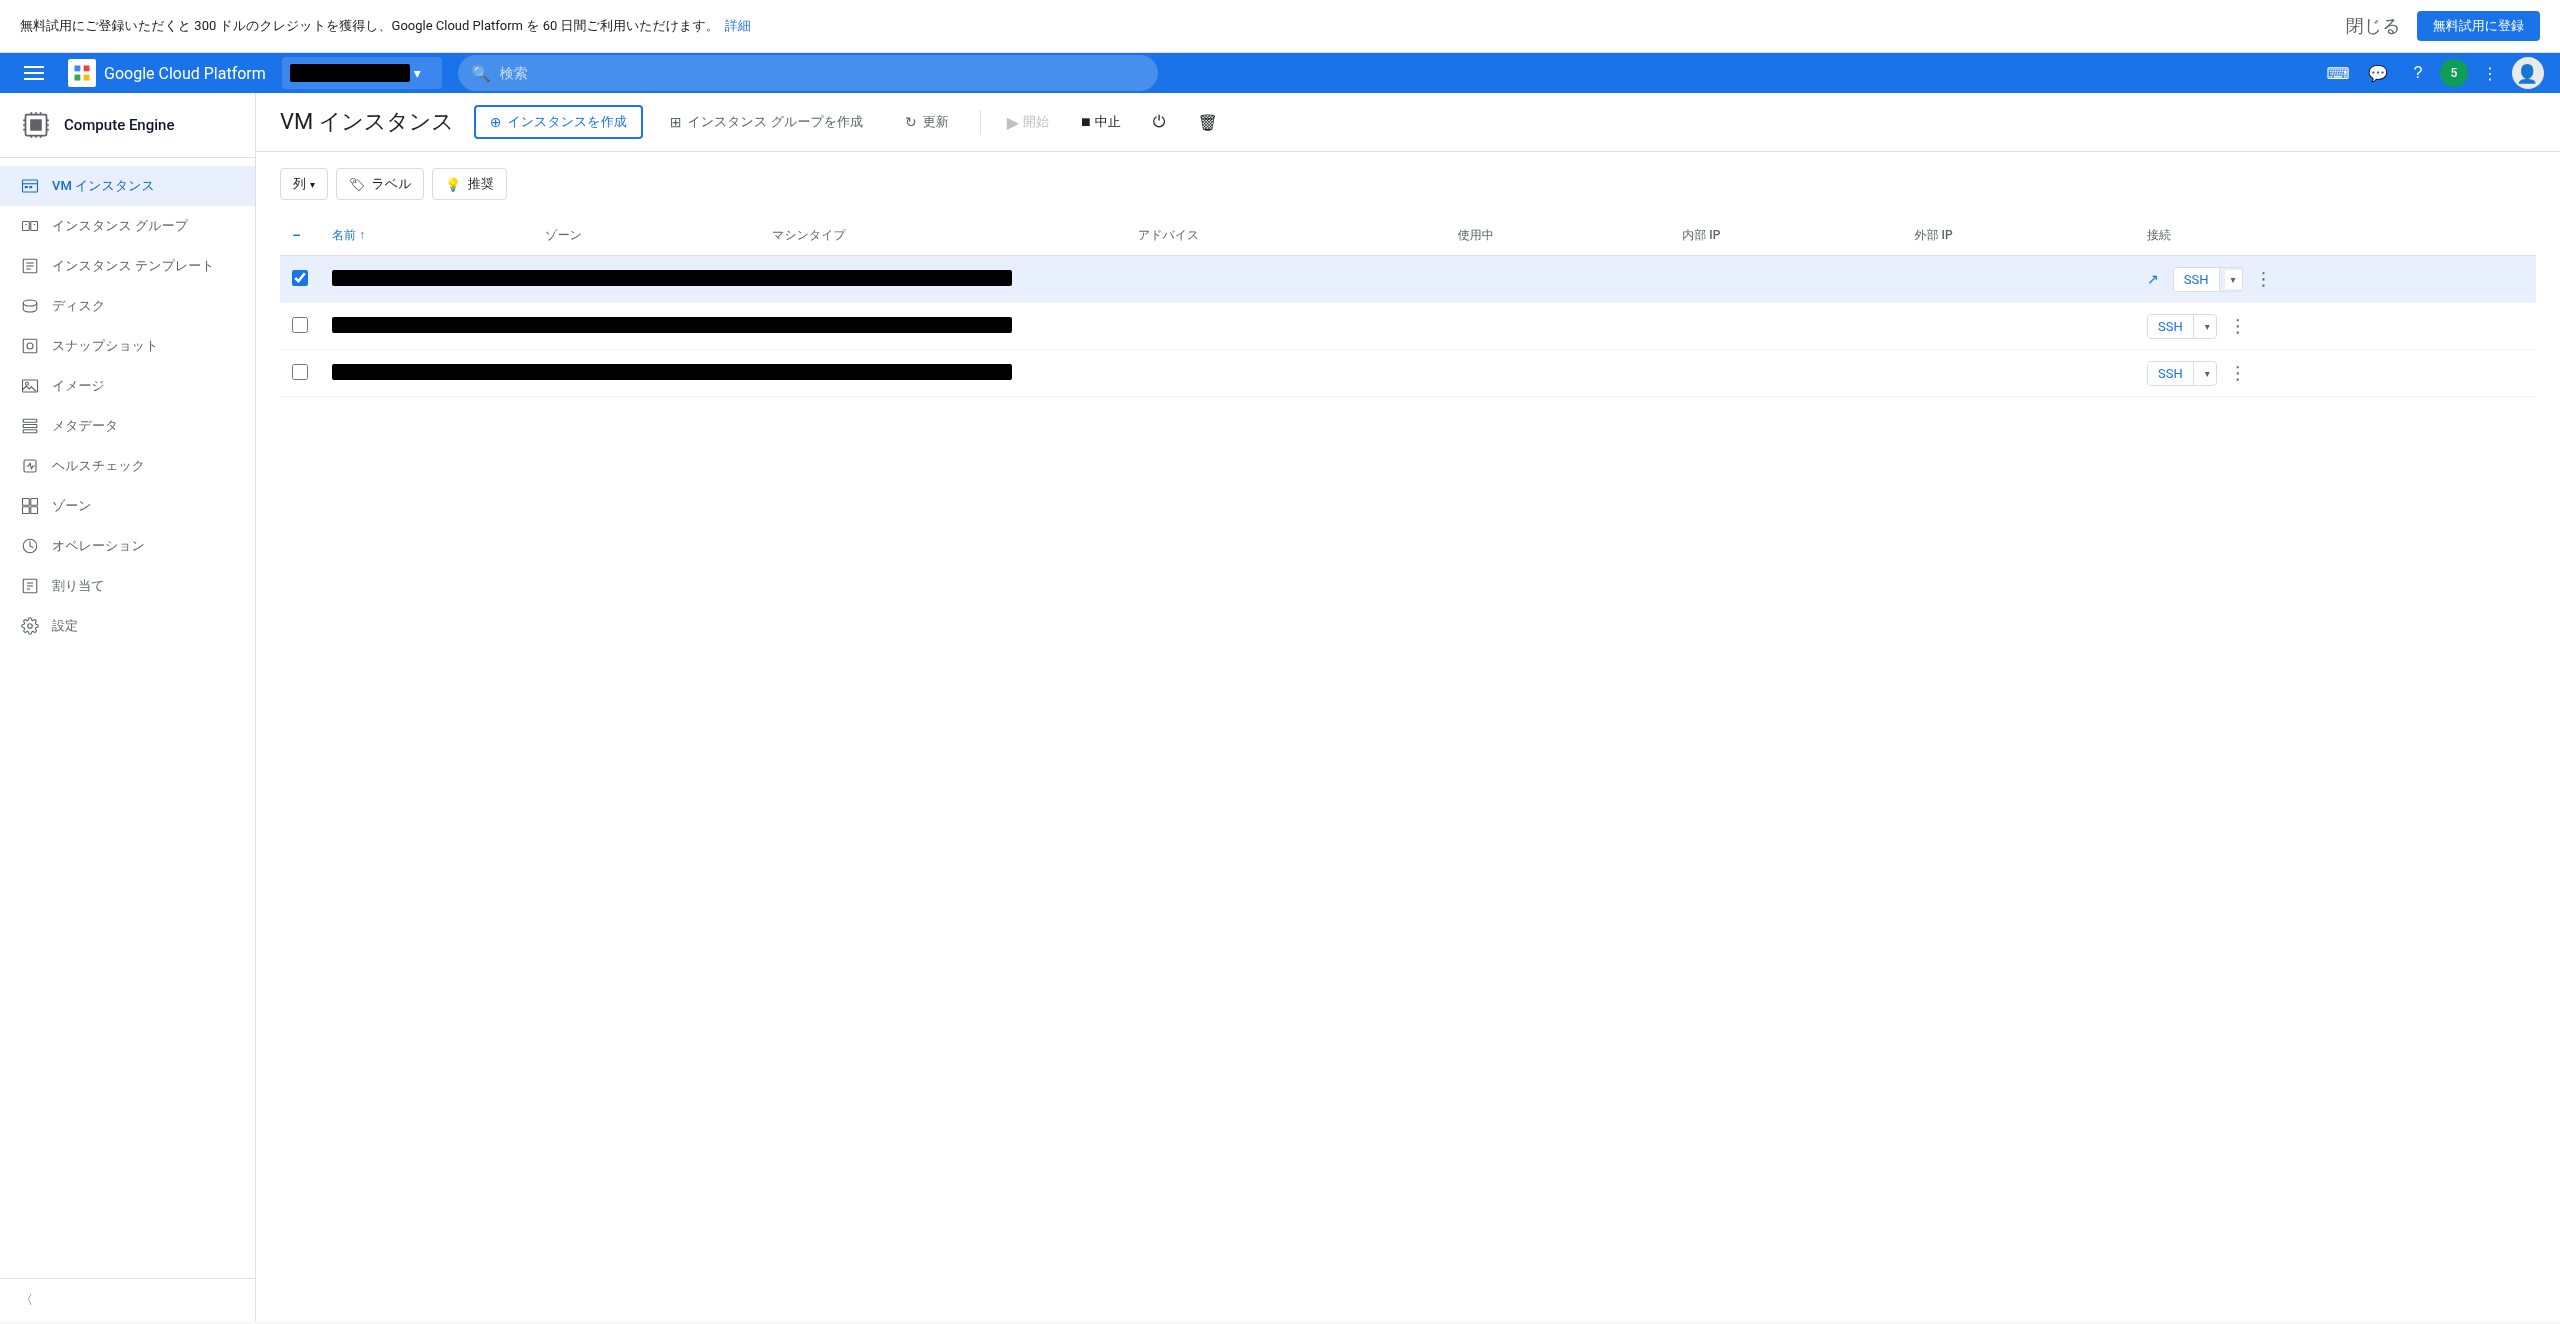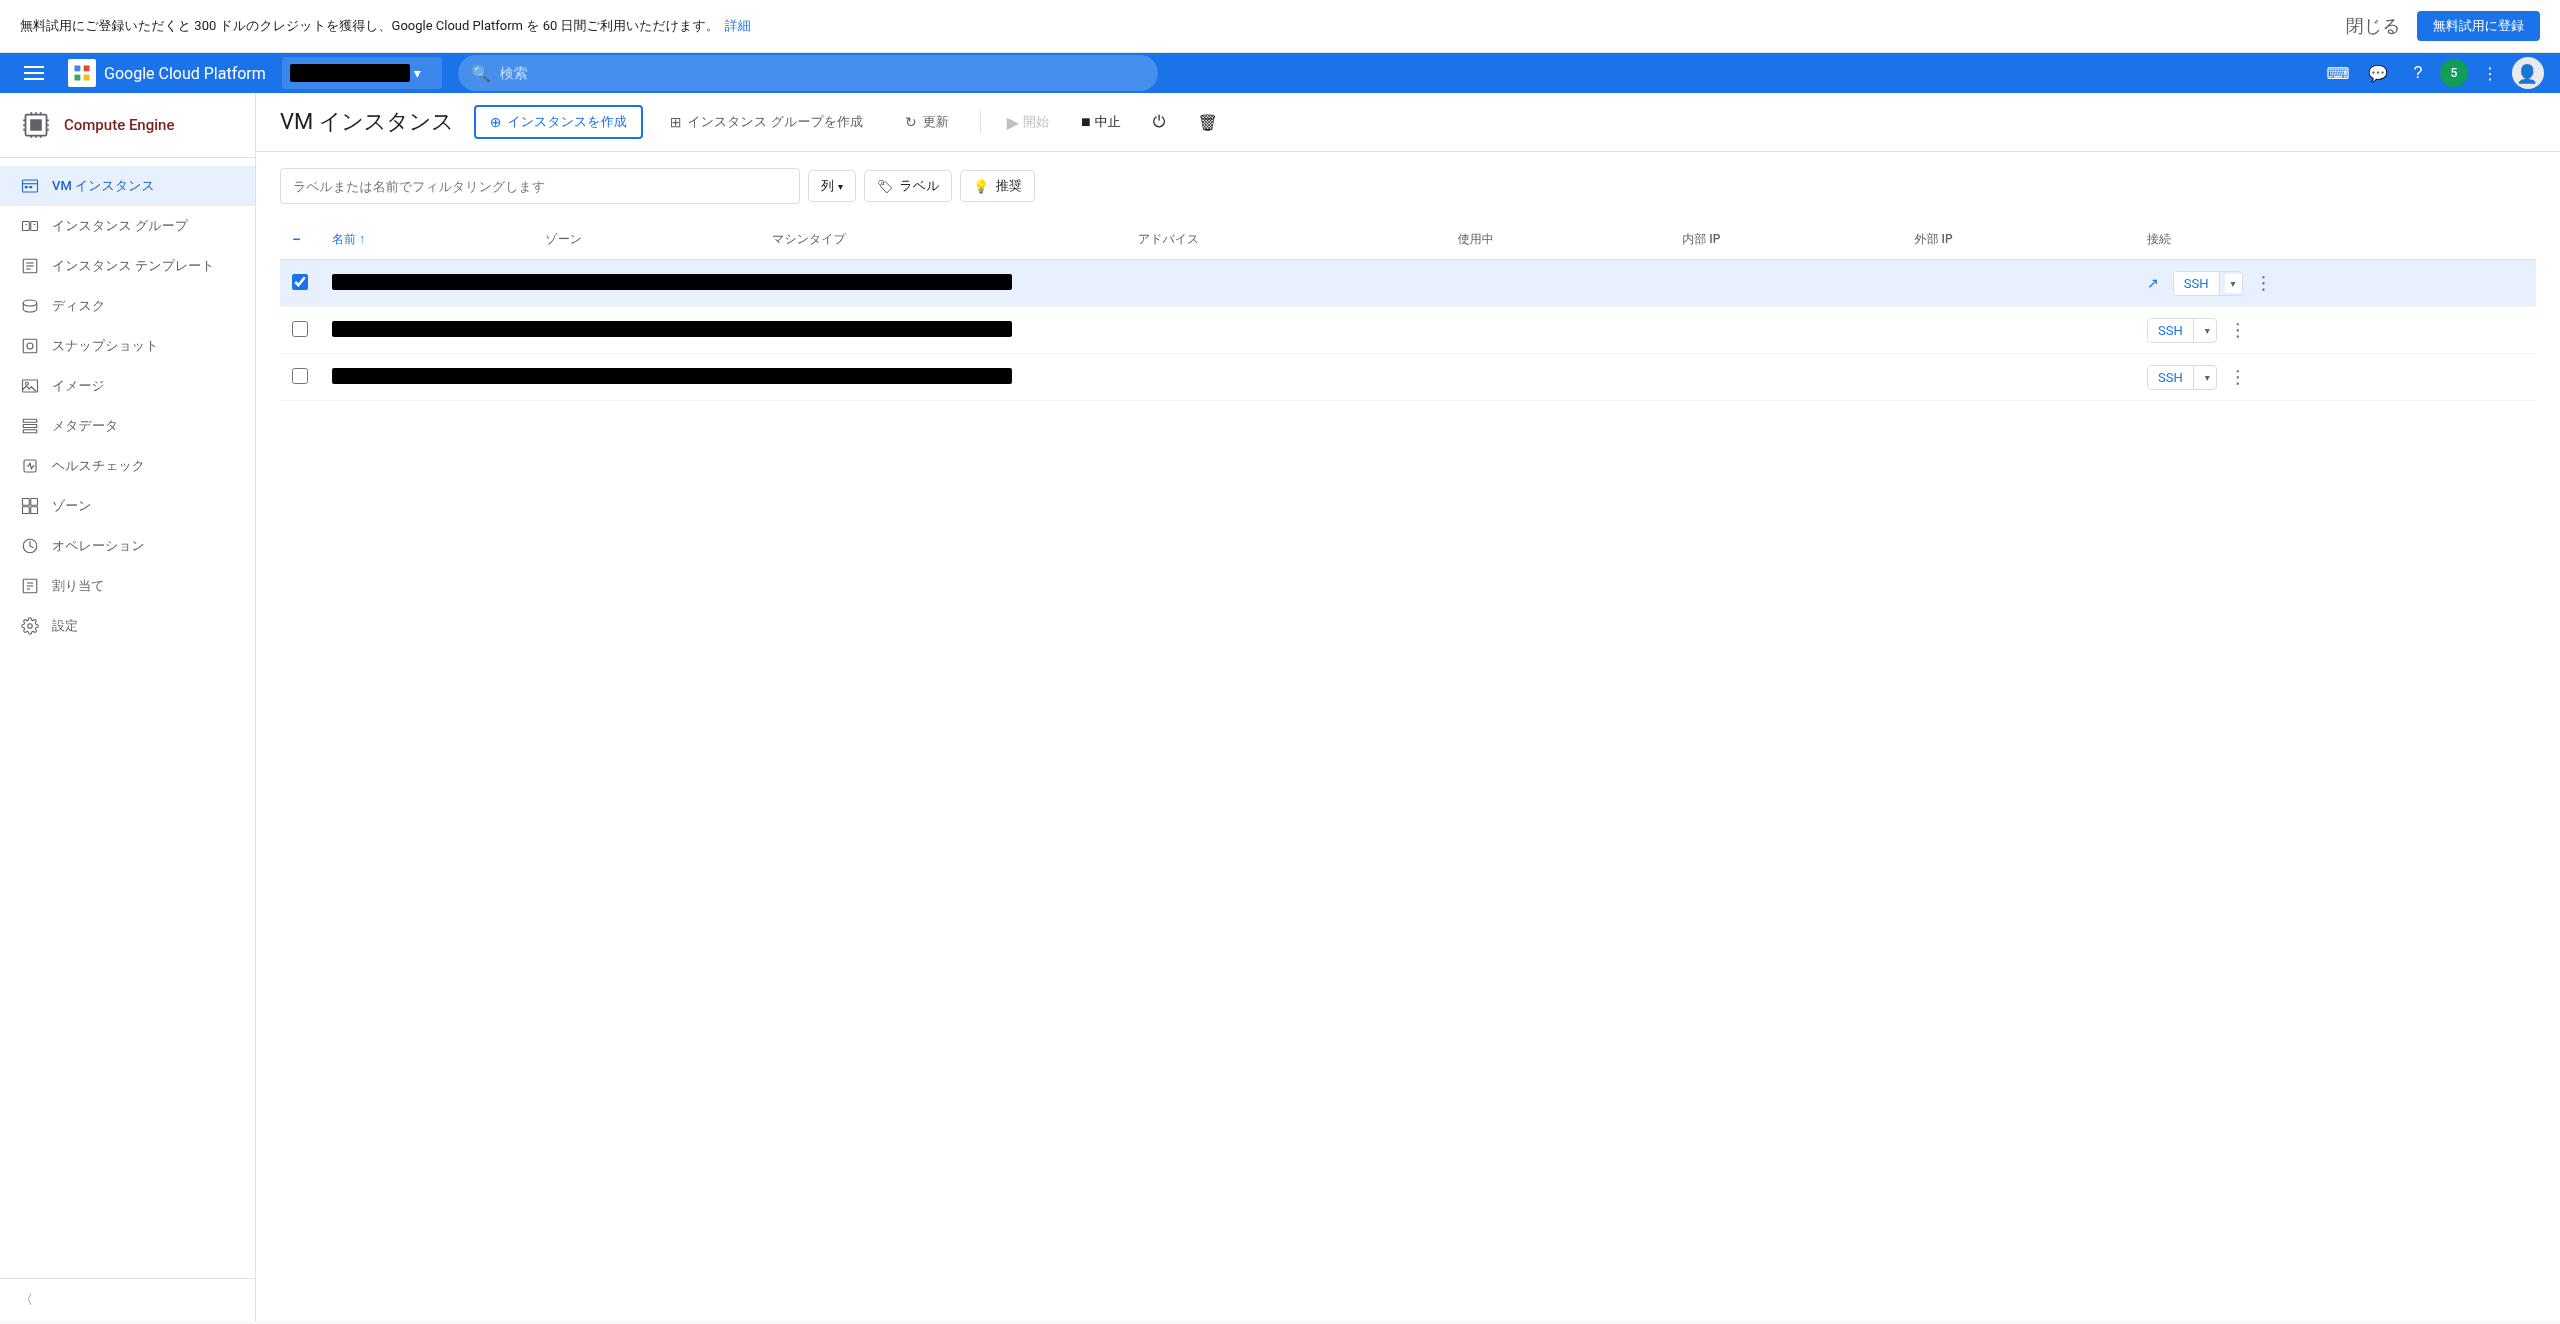--- a/index.html
+++ b/index.html
@@ -103,21 +103,21 @@
       display: flex; flex-direction: column;
     }
     .sidebar-header {
       display: flex; align-items: center; gap: 12px;
       padding: 16px 20px;
       border-bottom: 1px solid #e0e0e0;
     }
     .sidebar-header-icon {
       width: 32px; height: 32px; display: flex; align-items: center; justify-content: center;
     }
-    .sidebar-header-title { font-size: 15px; font-weight: 500; color: #7f1d1d; }
+    .sidebar-header-title { font-size: 15px; font-weight: 500; color: #0f172a; }
     .sidebar-items { flex: 1; padding: 8px 0; }
     .sidebar-item {
       display: flex; align-items: center; gap: 12px;
       padding: 10px 20px;
       cursor: pointer; color: #5f6368; font-size: 13px;
       border-radius: 0;
       text-decoration: none;
     }
     .sidebar-item.active {
       background: #e8f0fe; color: #1967d2; font-weight: 500;
@@ -481,21 +481,20 @@
       </button>
 
       <button class="action-btn-icon" style="color:#202124;">
         <span>🗑</span>
       </button>
     </div>
 
     <div class="table-area">
 
       <div class="filter-row">
-        <input type="text" class="filter-input" placeholder="ラベルまたは名前でフィルタリングします" style="">
         <button class="col-select-btn">
           <span>列</span>
           <span style="font-size:10px;">▾</span>
         </button>
         <button class="label-btn">
           <span>🏷</span>
           <span>ラベル</span>
         </button>
         <button class="recommend-btn">
           <span>💡</span>

